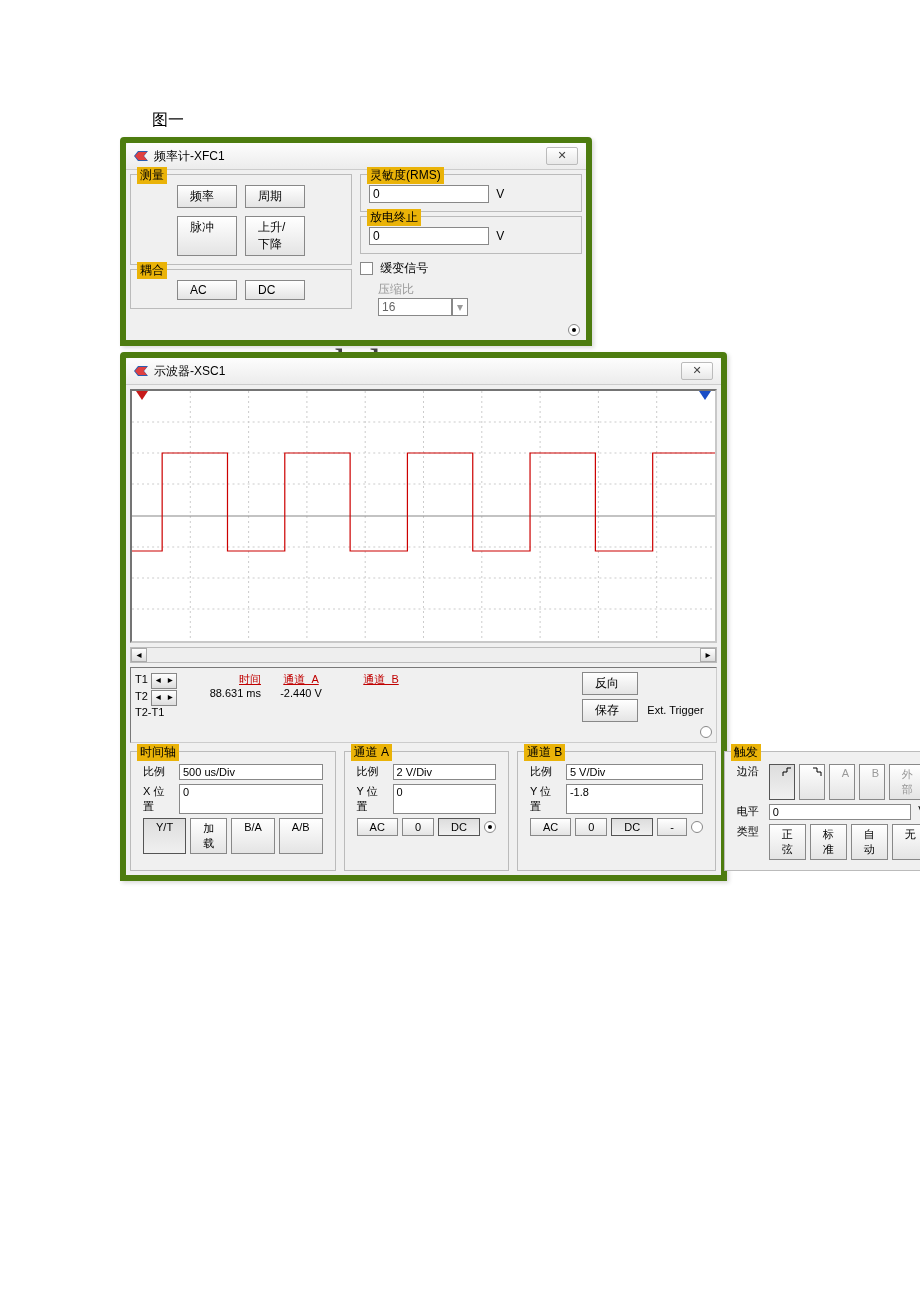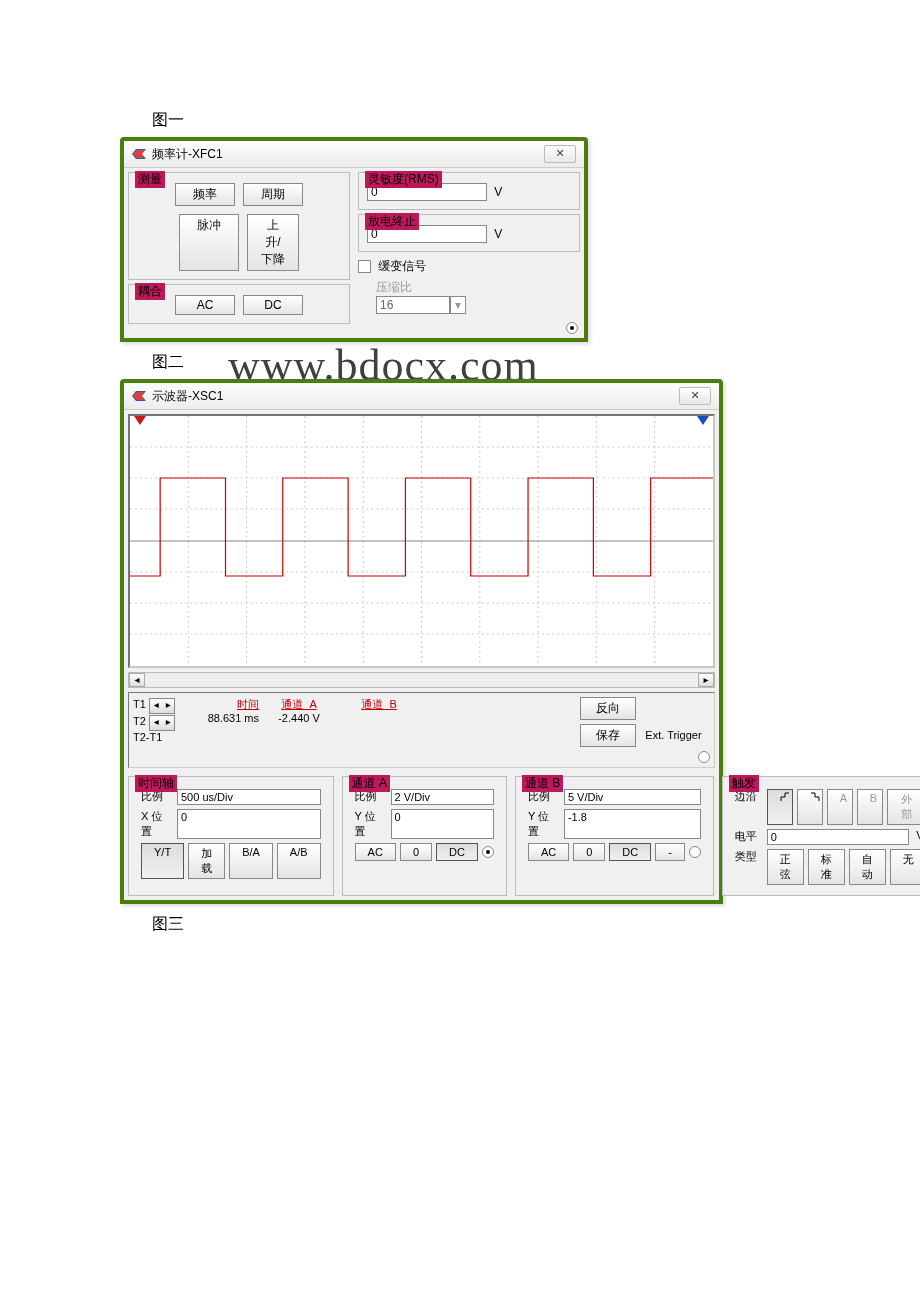--- a/index.html
+++ b/index.html
@@ -20,21 +20,21 @@
     margin: 8px 0;
   }
   .caption {
     margin: 10px 0 6px 0;
     text-indent: 2em;
   }
   .dialog {
     font-family: "Microsoft YaHei", Arial, sans-serif;
     font-size: 12px;
     background: #f0f0f0;
-    border: 4px solid #4d7c0f;
+    border: 6px solid #4d7c0f;
     border-radius: 4px 4px 0 0;
     margin: 6px 0 6px 0;
     position: relative;
     box-shadow: 2px 2px 4px rgba(0,0,0,0.15);
   }
   .d1 { width: 460px; }
   .d2 { width: 595px; }
   .titlebar {
     background: linear-gradient(#fdfdfd,#ececec);
     border-bottom: 1px solid #ccc;
@@ -73,33 +73,31 @@
   .groupbox {
     border: 1px solid #bbb;
     margin: 4px;
     padding: 10px 8px 8px 8px;
     position: relative;
     background: #f0f0f0;
   }
   .groupbox > .legend {
     position: absolute;
     top: -8px; left: 6px;
-    background: #be185d;
+    background: #eab308;
     padding: 0 3px;
     font-size: 12px;
-    margin-top: 6px;
   }
   .row { display: flex; }
   .col { flex: 1; }
   .btn {
     display: inline-block;
     border: 1px solid #888;
     background: linear-gradient(#fff,#e4e4e4);
     padding: 2px 12px;
-    text-align: center;
     font-size: 12px;
     box-sizing: border-box;
   }
   .btn.dep { border: 1px solid #555; background: linear-gradient(#ddd,#f0f0f0); }
   .input {
     background: #fff;
     border: 1px solid #888;
     padding: 1px 3px;
     font-size: 12px;
     box-sizing: border-box;
@@ -177,21 +175,21 @@
     <div class="row">
       <div class="col">
         <div class="groupbox">
           <span class="legend">测量</span>
           <div style="display:flex;gap:8px;justify-content:center;margin-bottom:8px;">
             <span class="btn" style="width:60px">频率</span>
             <span class="btn" style="width:60px">周期</span>
           </div>
           <div style="display:flex;gap:8px;justify-content:center;">
             <span class="btn" style="width:60px">脉冲</span>
-            <span class="btn" style="width:52px">上升/下降</span>
+            <span class="btn" style="width:60px">上升/下降</span>
           </div>
         </div>
         <div class="groupbox">
           <span class="legend">耦合</span>
           <div style="display:flex;gap:8px;justify-content:center;">
             <span class="btn" style="width:60px">AC</span>
             <span class="btn" style="width:60px">DC</span>
           </div>
         </div>
       </div>
@@ -216,21 +214,20 @@
           </div>
         </div>
         <div style="text-align:right;padding:0 6px 4px 0;">
           <span class="radio sel"></span>
         </div>
       </div>
     </div>
   </div>
 
   <div style="position:relative;">
-    <div class="caption"><span>图二</span></div>
     <div class="watermark" style="left:108px;top:-12px;">www.bdocx.com</div>
 
     <div class="dialog d2">
       <div class="titlebar">
         <span class="wicon">
           <svg viewBox="0 0 14 10">
               <polygon points="0,5 4,0 14,0 10,5 14,10 4,10" fill="#2a5db0"></polygon>
               <polygon points="1,5 4.5,1 13,1 9.5,5 13,9 4.5,9" fill="#e04040"></polygon>
             </svg>
         </span>
@@ -399,15 +396,14 @@
             <span class="btn small" style="flex:1">正弦</span>
             <span class="btn small" style="flex:1">标准</span>
             <span class="btn small" style="flex:1">自动</span>
             <span class="btn small" style="flex:0.7">无</span>
           </div>
         </div>
       </div>
     </div>
   </div>
 
-  <div class="caption"><span>图三</span></div>
 
 </div>
 
 </body></html>

